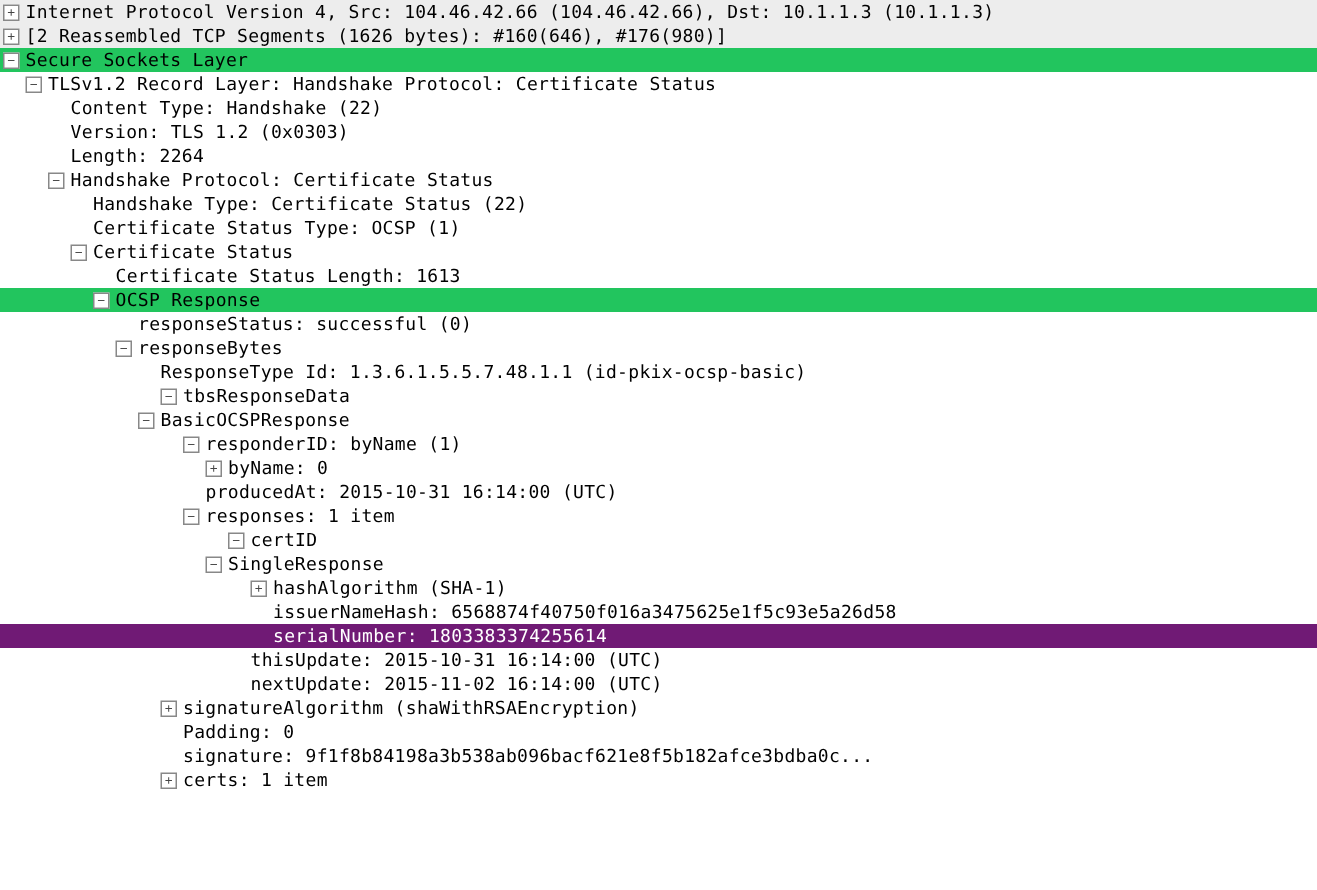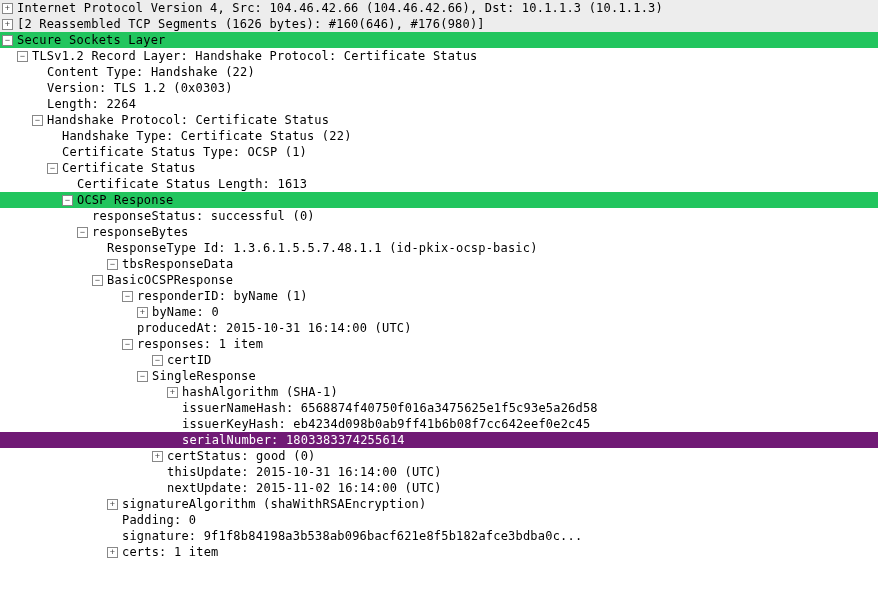--- a/index.html
+++ b/index.html
@@ -186,34 +186,24 @@
     <div class="row">
       <span class="indent" style="width: 165px;"></span>
       <span class="toggle plus"></span>
       <span class="text">hashAlgorithm (SHA-1)</span>
     </div>
     <div class="row">
       <span class="indent" style="width: 165px;"></span>
       <span class="spacer"></span>
       <span class="text">issuerNameHash: 6568874f40750f016a3475625e1f5c93e5a26d58</span>
     </div>
-    <div class="row">
-      <span class="indent" style="width: 165px;"></span>
-      <span class="spacer"></span>
-      <span class="text">issuerKeyHash: eb4234d098b0ab9ff41b6b08f7cc642eef0e2c45</span>
-    </div>
     <div class="row selected">
       <span class="indent" style="width: 165px;"></span>
       <span class="spacer"></span>
       <span class="text">serialNumber: 1803383374255614</span>
-    </div>
-    <div class="row">
-      <span class="indent" style="width: 150px;"></span>
-      <span class="toggle plus"></span>
-      <span class="text">certStatus: good (0)</span>
     </div>
     <div class="row">
       <span class="indent" style="width: 150px;"></span>
       <span class="spacer"></span>
       <span class="text">thisUpdate: 2015-10-31 16:14:00 (UTC)</span>
     </div>
     <div class="row">
       <span class="indent" style="width: 150px;"></span>
       <span class="spacer"></span>
       <span class="text">nextUpdate: 2015-11-02 16:14:00 (UTC)</span>

